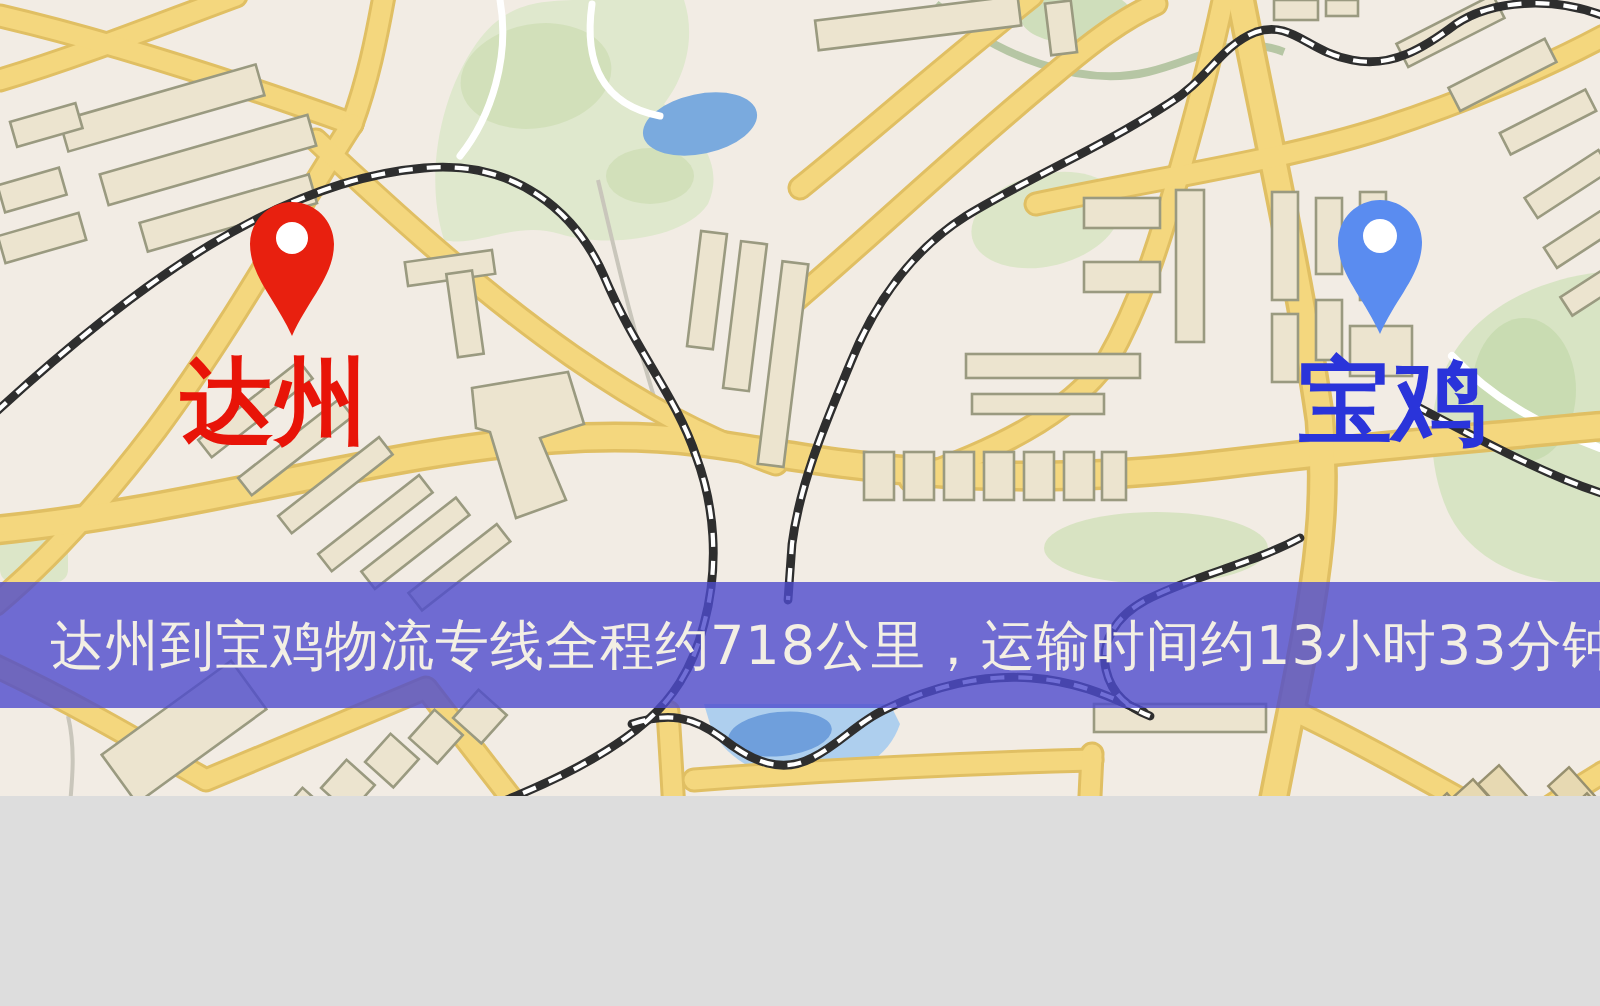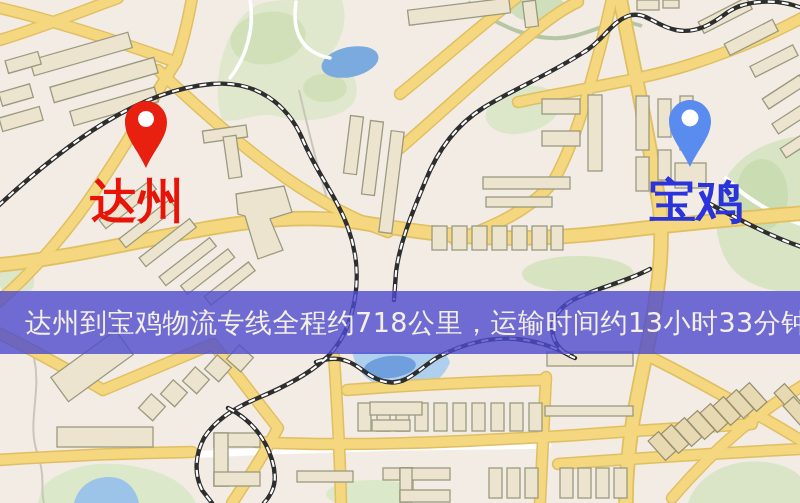--- a/index.html
+++ b/index.html
@@ -1,16 +1,16 @@
 <!DOCTYPE html>
 <html><head>
 <meta charset="utf-8">
 <style>
   html,body{margin:0;padding:0;background:#ddd;font-family:"DejaVu Sans",sans-serif;}
-  #stage{position:relative;width:800px;height:503px;overflow:hidden;background:#f2ece4;}
+  #stage{position:relative;width:800px;height:398px;overflow:hidden;background:#f2ece4;}
   svg{display:block;position:absolute;left:0;top:0;}
   
   .road-casing use{stroke:#e0bf63;stroke-width:12.5;fill:none;stroke-linecap:round;stroke-linejoin:round;}
   .road-fill   use{stroke:#f4d77e;stroke-width:9.5;fill:none;stroke-linecap:round;stroke-linejoin:round;}
   .road-casing use.major{stroke-width:15.5;}
   .road-fill   use.major{stroke-width:12;}
   .minor-road{stroke:#ffffff;fill:none;stroke-linecap:round;}
   
   .rail-casing use{stroke:#2e2e2e;stroke-width:4.4;fill:none;stroke-linecap:round;}
   .rail-dash   use{stroke:#ffffff;stroke-width:2.1;fill:none;stroke-dasharray:7 7;stroke-linecap:butt;}

